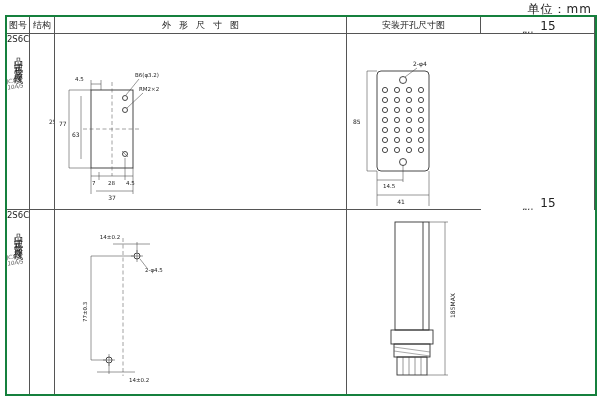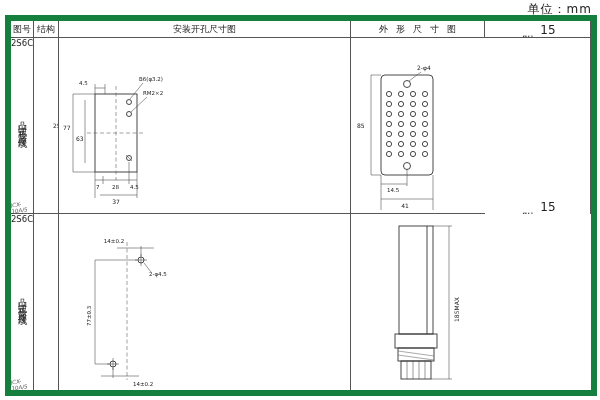--- a/index.html
+++ b/index.html
@@ -1,30 +1,30 @@
 <!DOCTYPE html>
 <html><head>
 <meta charset="utf-8">
 <style>
   * { margin:0; padding:0; box-sizing:border-box; }
   html,body { width:600px; height:400px; }
   body { background:#fff; font-family:"DejaVu Sans", sans-serif; color:#222; position:relative; overflow:hidden; }
   .unit { position:absolute; top:1px; right:8px; font-size:12px; letter-spacing:1px; }
   .table { position:absolute; left:5px; top:15px; width:592px; height:381px;
            display:grid; grid-template-columns:23px 25px 292px 134px 1fr;
-           grid-template-rows:17px 176px 1fr; border:6px solid #15803d; background:#fff; }
+           grid-template-rows:17px 176px 1fr; border:2px solid #15803d; background:#fff; }
   .cell { border-right:1px solid #555; border-bottom:1px solid #555; position:relative; overflow:hidden; }
   .lastc { border-right:none; } .lastr { border-bottom:none; }
   .head { display:flex; align-items:center; justify-content:center; font-size:9px; white-space:nowrap; }
   .sp { letter-spacing:8px; text-indent:8px; }
   .sp2 { letter-spacing:2px; text-indent:2px; }
   .figcell { display:flex; flex-direction:row; align-items:flex-end; justify-content:center; gap:4px; font-size:12px; }
   .vtext { writing-mode:vertical-lr; text-orientation:upright; }
   .figlab { letter-spacing:6px; }
-  .structcell { display:flex; flex-direction:column; align-items:center; justify-content:space-between; gap:6px; }
+  .structcell { display:flex; flex-direction:column; align-items:center; justify-content:flex-start; gap:6px; }
   .model { font-size:8.5px; }
   .desc { font-size:9px; letter-spacing:3px; }
   .wm { font-size:5.5px; font-style:italic; color:#555; transform:rotate(-8deg); }
   svg { display:block; }
   .shape { fill:none; stroke:#333; stroke-width:0.9; }
   .thin  { fill:none; stroke:#444; stroke-width:0.55; }
   .dash  { fill:none; stroke:#555; stroke-width:0.55; stroke-dasharray:4 2.5; }
   .hatch { fill:none; stroke:#555; stroke-width:0.5; }
   .dim { font-size:6px; fill:#222; }
   .dim5 { font-size:5.5px; fill:#222; }
@@ -33,22 +33,22 @@
 </head>
 <body>
 
 <div class="page">
   <div class="unit">单位：mm</div>
 
   <div class="table">
 
     <div class="cell head">图号</div>
     <div class="cell head">结构</div>
+    <div class="cell head sp">外形尺寸图</div>
     <div class="cell head">安装开孔尺寸图</div>
-    <div class="cell head sp">外形尺寸图</div>
 
     <div class="cell figcell">
       <span class="vtext figlab">附图</span>
       <span>15</span>
     </div>
 
     <div class="cell structcell">
       <span class="model">2S6C</span>
       <span class="vtext desc">凸出式板后接线</span>
       <span class="wm">JCX-10A/5</span>

